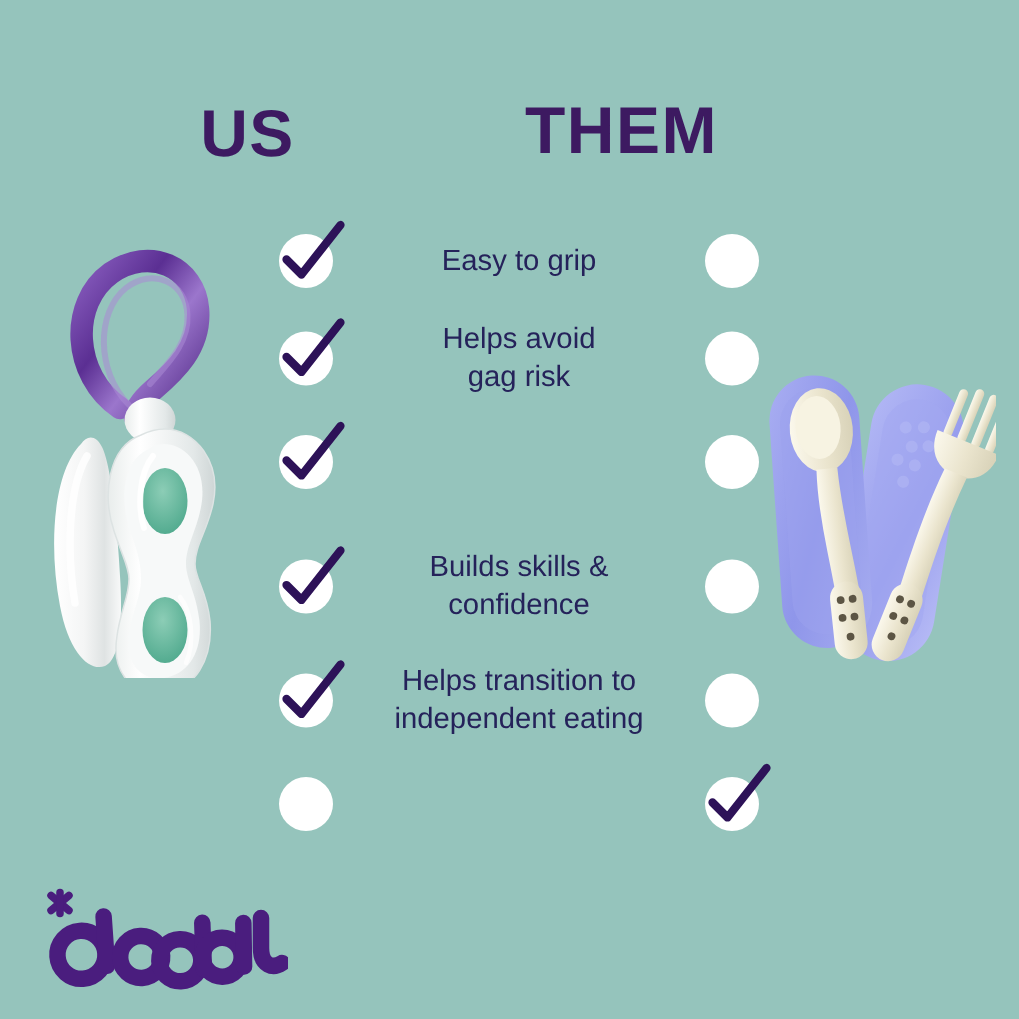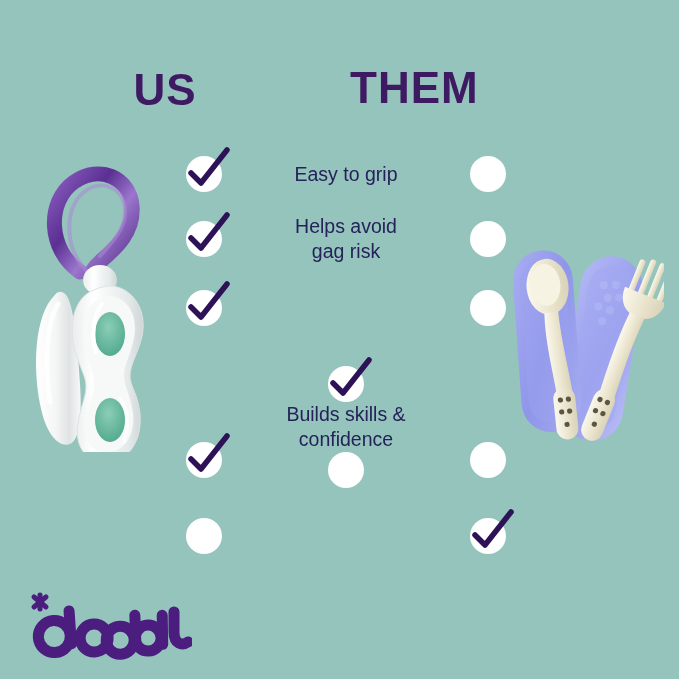--- a/index.html
+++ b/index.html
@@ -298,40 +298,42 @@
         <div class="mark">
           <div class="disc"></div>
           <svg class="tick" viewBox="0 0 50 50">
             <path d="M9 28 L19 38 L45 5" fill="none" stroke="#2d1258" stroke-width="5.5" stroke-linecap="round" stroke-linejoin="round"></path>
           </svg>
         </div>
         <div class="mark">
           <div class="disc"></div>
         </div>
       </div>
-      <div class="row" style="top: 218px; flex-direction: column;">
+      <div class="row" style="top: 218px;">
         <div class="mark">
           <div class="disc"></div>
           <svg class="tick" viewBox="0 0 50 50">
             <path d="M9 28 L19 38 L45 5" fill="none" stroke="#2d1258" stroke-width="5.5" stroke-linecap="round" stroke-linejoin="round"></path>
           </svg>
         </div>
         <div class="row-label">Builds skills &amp;
 confidence</div>
         <div class="mark">
           <div class="disc"></div>
         </div>
       </div>
       <div class="row" style="top: 294px;">
         <div class="mark">
           <div class="disc"></div>
           <svg class="tick" viewBox="0 0 50 50">
             <path d="M9 28 L19 38 L45 5" fill="none" stroke="#2d1258" stroke-width="5.5" stroke-linecap="round" stroke-linejoin="round"></path>
           </svg>
         </div>
+        <div class="row-label">Helps transition to
+independent eating</div>
         <div class="mark">
           <div class="disc"></div>
         </div>
       </div>
       <div class="row" style="top: 370px;">
         <div class="mark">
           <div class="disc"></div>
         </div>
         <div class="mark">
           <div class="disc"></div>

